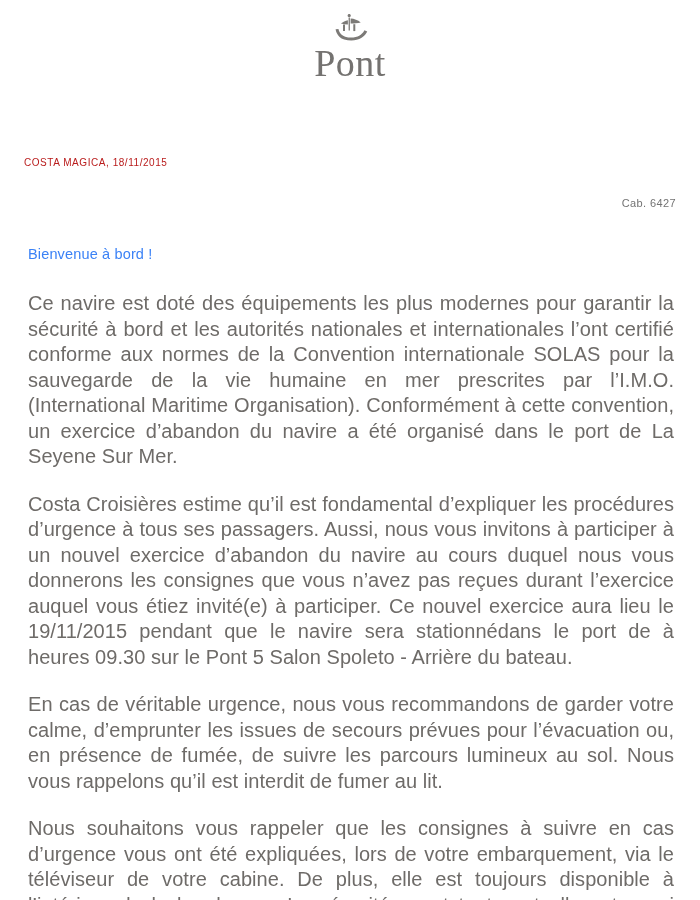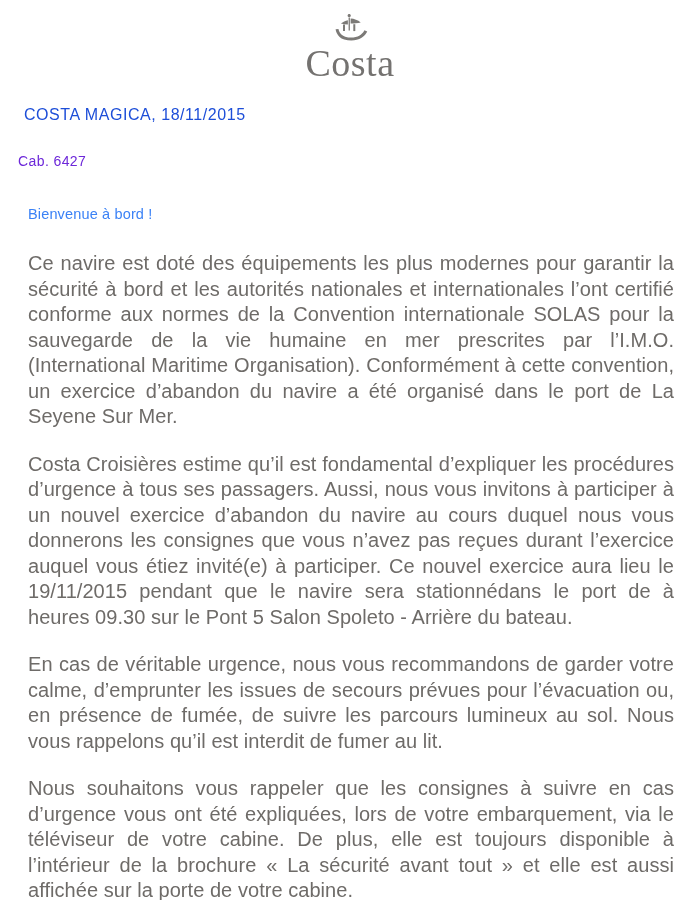--- a/index.html
+++ b/index.html
@@ -43,33 +43,33 @@
     font-family: "Liberation Serif", serif;
     font-size: 38px;
     line-height: 38px;
     letter-spacing: 0.5px;
     color: #747270;
     font-weight: 400;
   }
 
   
   .ship-date {
-    margin-top: 24px;
+    margin-top: 75px;
     margin-left: 6px;
-    font-size: 16px;
+    font-size: 10px;
     letter-spacing: 0.55px;
-    color: #1d4ed8;
+    color: #b91c1c;
   }
   .cab-line {
     margin-top: 29px;
     margin-right: 6px;
-    text-align: left;
-    font-size: 14px;
+    text-align: right;
+    font-size: 11px;
     letter-spacing: 0.4px;
-    color: #6d28d9;
+    color: #737373;
   }
 
   
   .body-wrap {
     margin-top: 34px;
     padding: 0 8px 0 10px;
   }
   .greeting {
     font-size: 14.5px;
     line-height: 22px;
@@ -98,21 +98,21 @@
       <g fill="#7c7a77">
         <path d="M26.2 2.0 c0.9 0 1.6 0.7 1.6 1.6 0 0.9 -0.7 1.6 -1.6 1.6 -0.9 0 -1.6 -0.7 -1.6 -1.6 0 -0.9 0.7 -1.6 1.6 -1.6 z"></path>
         <path d="M25.6 5.4 h1.3 v13.0 h-1.3 z"></path>
         <path d="M27.6 6.6 c3.6 0.2 7.2 1.6 10.1 3.9 -3.0 0.7 -6.6 1.0 -10.1 1.0 z"></path>
         <path d="M24.9 8.2 c-2.6 0.5 -5.0 1.7 -7.0 3.4 2.2 0.6 4.7 0.9 7.0 0.95 z"></path>
         <path d="M20.0 12.5 h2.0 v6.6 h-2.0 z"></path>
         <path d="M30.3 12.2 h2.0 v6.9 h-2.0 z"></path>
         <path d="M12.6 17.2 c0.0 0 1.0 8.0 8.6 10.2 6.0 1.8 12.6 1.3 17.4 -1.6 4.0 -2.4 5.6 -6.2 5.6 -6.2 l-2.8 -1.3 c0 0 -1.4 3.3 -4.8 5.2 -4.0 2.3 -9.6 2.6 -14.4 1.2 -5.8 -1.7 -6.7 -7.6 -6.7 -7.6 z"></path>
       </g>
     </svg>
-    <div class="logo-word">Costa</div>
+    <div class="logo-word">Pont</div>
   </div>
 
   <div class="ship-date">COSTA MAGICA, 18/11/2015</div>
 
   <div class="cab-line">Cab. 6427</div>
 
   <div class="body-wrap">
     <div class="greeting">Bienvenue à bord !</div>
 
     <p class="para">Ce navire est doté des équipements les plus modernes pour garantir la sécurité à bord et les autorités nationales et internationales l’ont certifié conforme aux normes de la Convention internationale SOLAS pour la sauvegarde de la vie humaine en mer prescrites par l’I.M.O. (International Maritime Organisation). Conformément à cette convention, un exercice d’abandon du navire a été organisé dans le port de La Seyene Sur Mer.</p>

